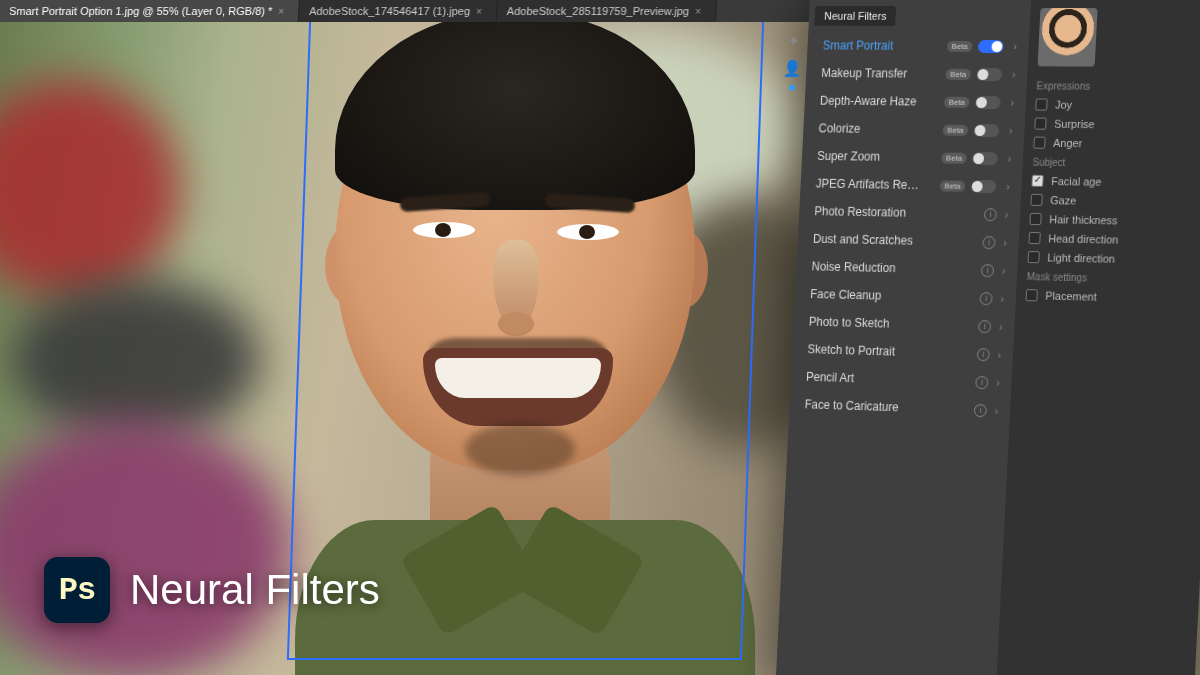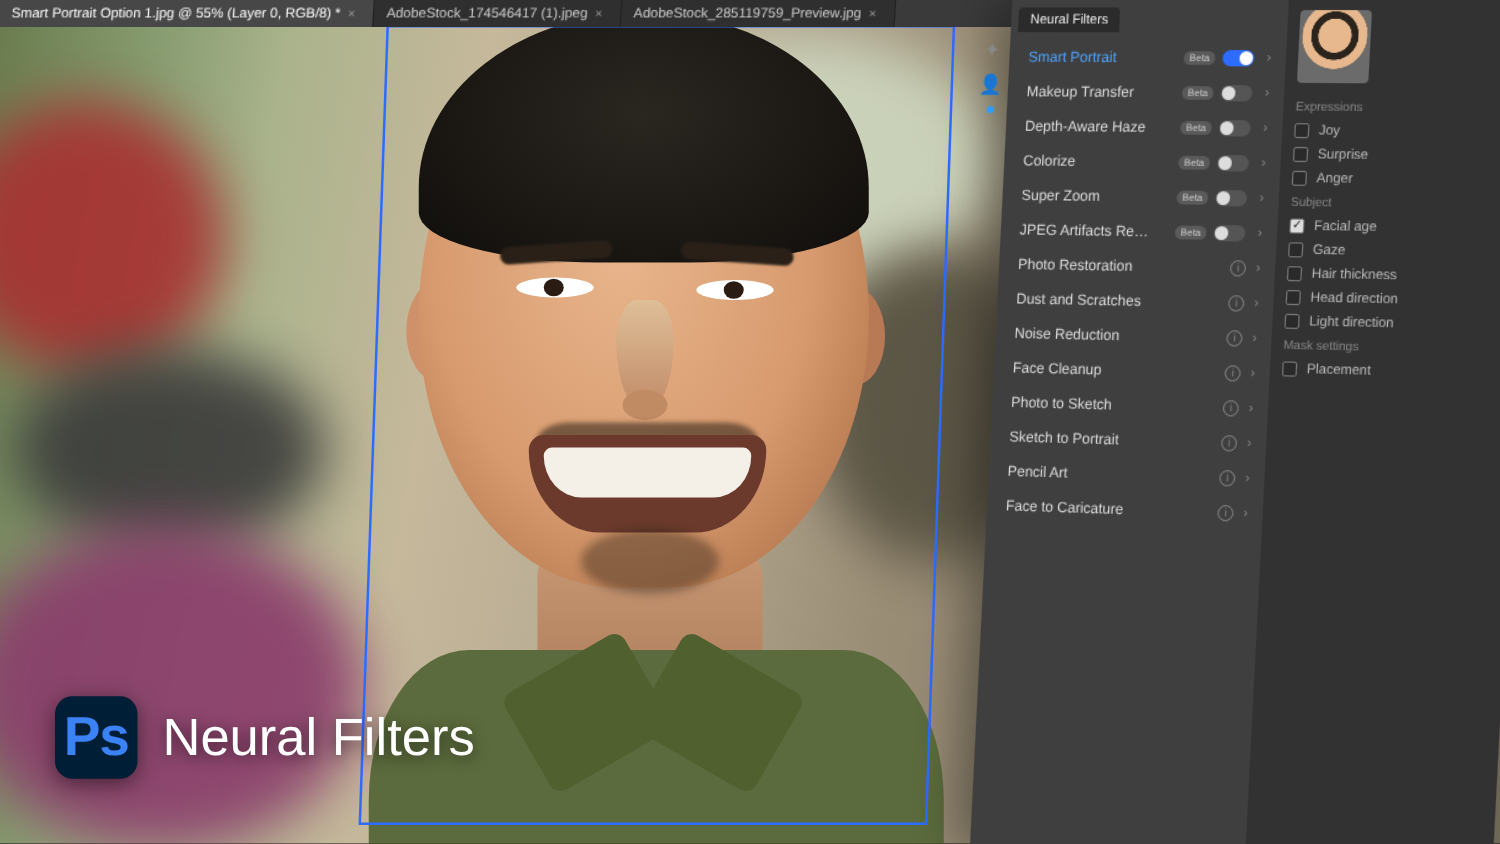--- a/index.html
+++ b/index.html
@@ -128,21 +128,21 @@
 
   
   .overlay {
     position:absolute; left:44px; bottom:52px; display:flex; align-items:center; gap:20px;
   }
   .ps-logo{
     width:66px;height:66px;border-radius:14px;
     background:#001e36;display:flex;align-items:center;justify-content:center;
     box-shadow:0 4px 18px rgba(0,0,0,.5);
   }
-  .ps-logo span{color:#3b82f6;font-weight:700;font-size:44px;letter-spacing:-1px;}
+  .ps-logo span{color:#fef9c3;font-weight:700;font-size:32px;letter-spacing:-1px;font-family:Liberation Mono, monospace;}
   .overlay .title{color:#fff;font-size:42px;font-weight:300;text-shadow:0 2px 12px rgba(0,0,0,.6);}
 </style>
 </head>
 <body>
 
 <div class="canvas">
   <div class="blob b1"></div>
   <div class="blob b2"></div>
   <div class="blob b3"></div>
   <div class="blob b4"></div>

